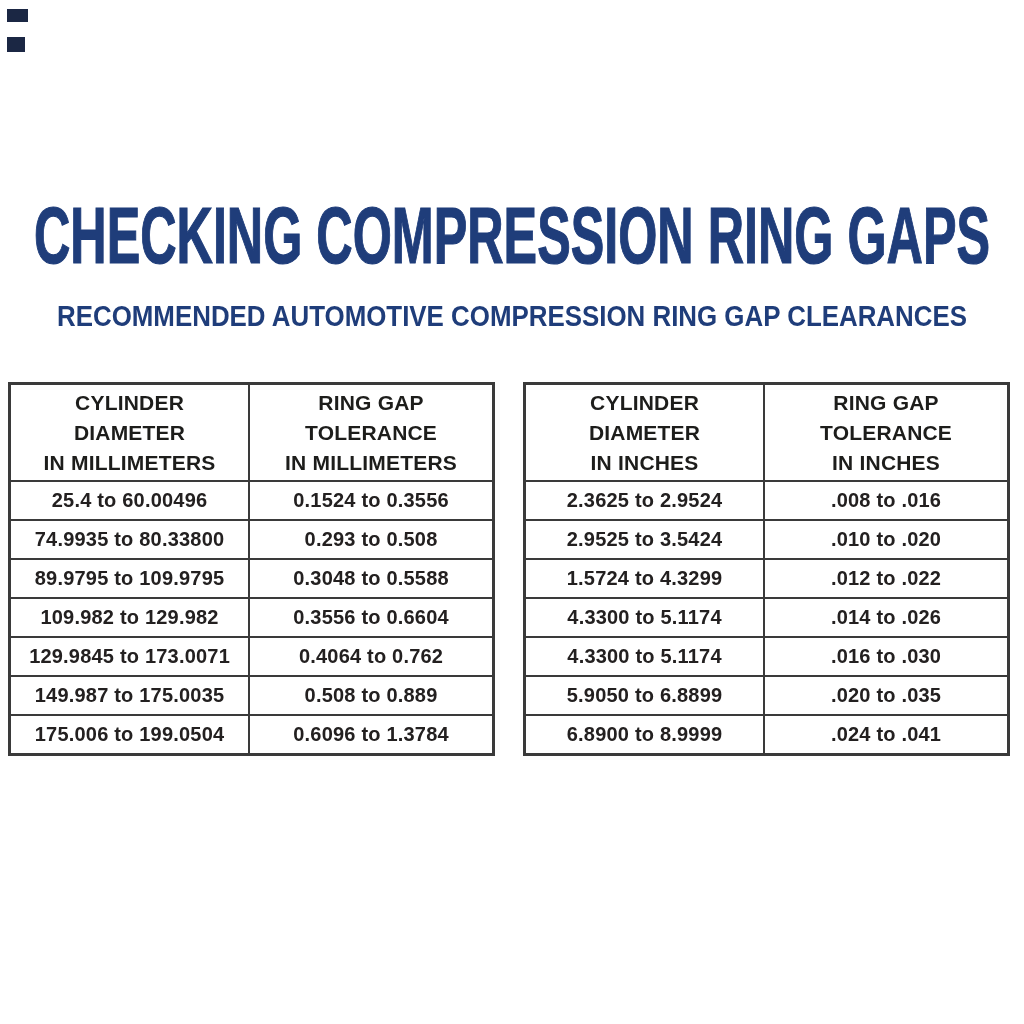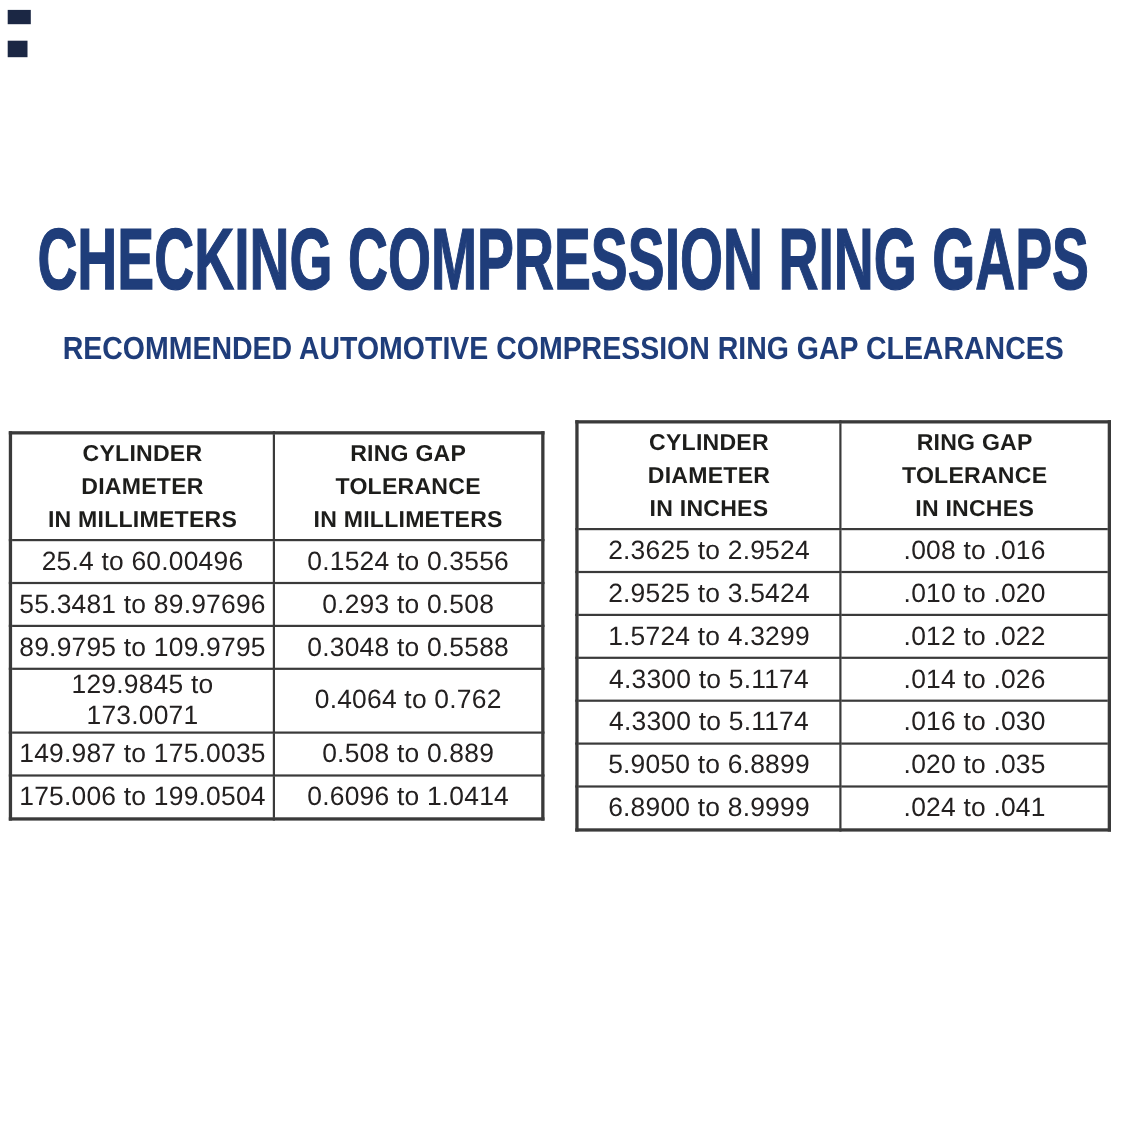--- a/index.html
+++ b/index.html
@@ -39,21 +39,20 @@
   }
 
   
   .tables-wrap {
     position: absolute;
     top: 382px;
     left: 8px;
     width: 1011px;
     display: flex;
     gap: 28px;
-    align-items: center;
   }
   table.spec {
     border-collapse: collapse;
     table-layout: fixed;
     width: 487px;
     border: 3px solid #3a3a3a;
     background: #ffffff;
   }
   table.spec th,
   table.spec td {
@@ -68,22 +67,22 @@
     height: 95px;
     font-size: 21px;
     font-weight: bold;
     line-height: 30px;
     letter-spacing: 0.2px;
     color: #1d1d1b;
     white-space: pre-line;
   }
   table.spec tbody td {
     height: 37px;
-    font-size: 24px;
-    font-weight: normal;
+    font-size: 20px;
+    font-weight: bold;
     color: #232020;
     letter-spacing: 0.2px;
   }
 </style>
 </head>
 <body>
 
 <div>
 
   <div class="corner-mark m1"></div>
@@ -113,38 +112,42 @@
 TOLERANCE
 IN MILLIMETERS</th>
         </tr>
       </thead>
       <tbody>
         <tr>
           <td>25.4 to 60.00496</td>
           <td>0.1524 to 0.3556</td>
         </tr>
         <tr>
-          <td>55.3481 to 89.97696</td>
+          <td>74.9935 to 80.33800</td>
           <td>0.293 to 0.508</td>
         </tr>
         <tr>
           <td>89.9795 to 109.9795</td>
           <td>0.3048 to 0.5588</td>
+        </tr>
+        <tr>
+          <td>109.982 to 129.982</td>
+          <td>0.3556 to 0.6604</td>
         </tr>
         <tr>
           <td>129.9845 to 173.0071</td>
           <td>0.4064 to 0.762</td>
         </tr>
         <tr>
           <td>149.987 to 175.0035</td>
           <td>0.508 to 0.889</td>
         </tr>
         <tr>
           <td>175.006 to 199.0504</td>
-          <td>0.6096 to 1.0414</td>
+          <td>0.6096 to 1.3784</td>
         </tr>
       </tbody>
     </table>
 
     <table class="spec">
       <colgroup>
           <col class="c1">
           <col class="c2">
         </colgroup>
       <thead>

